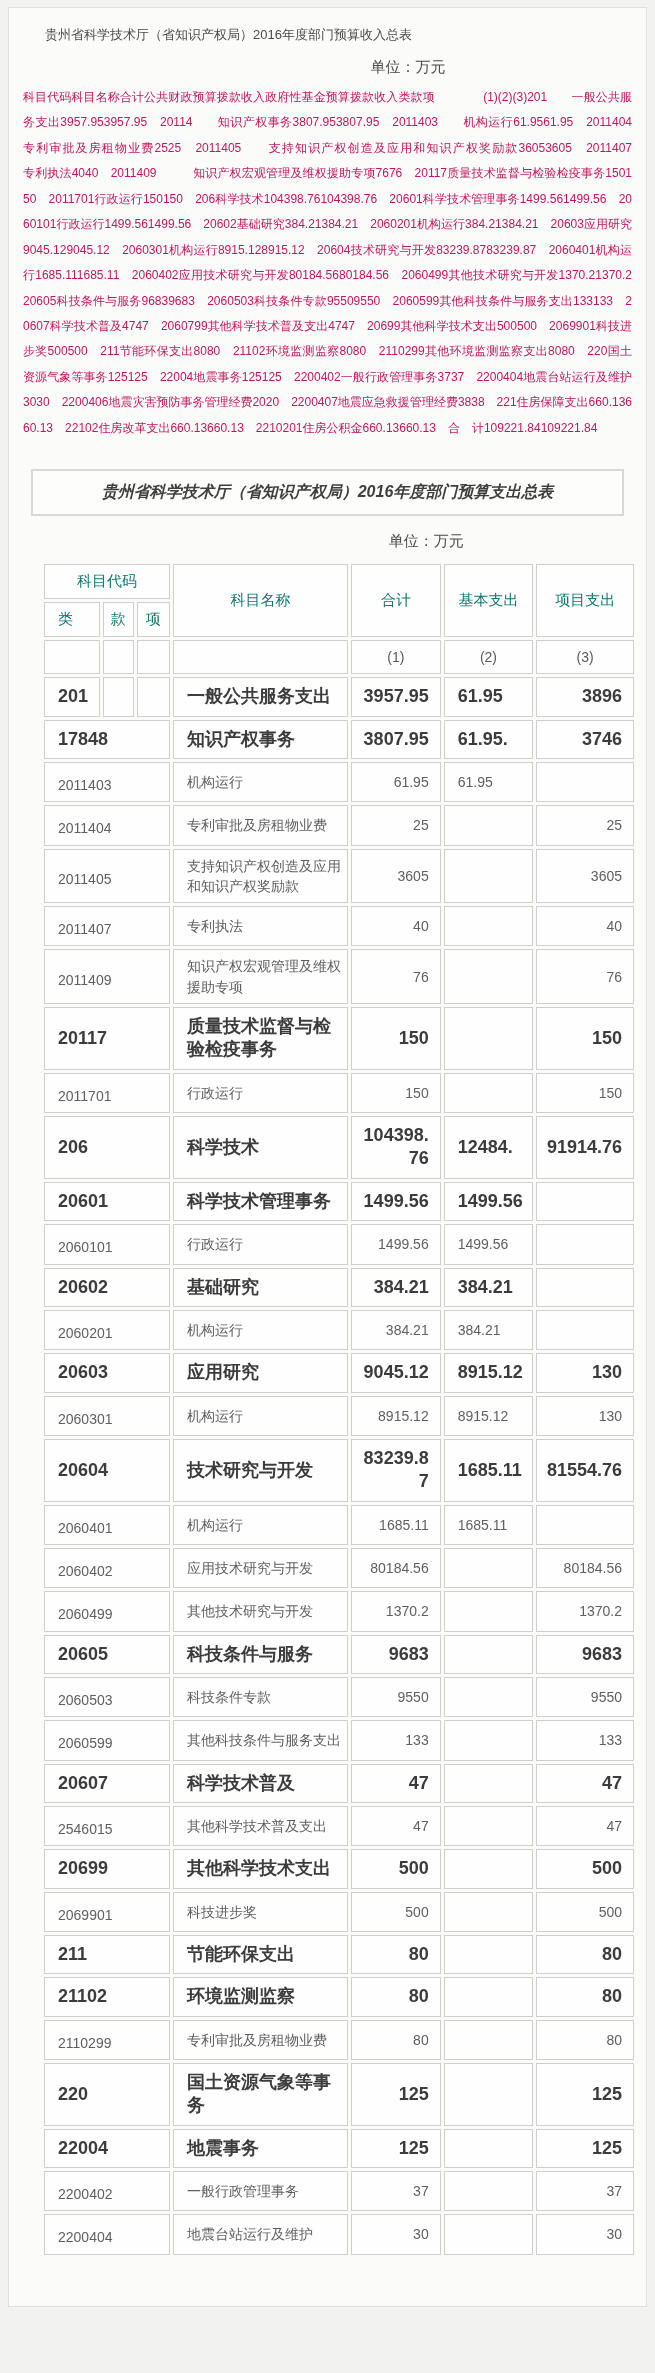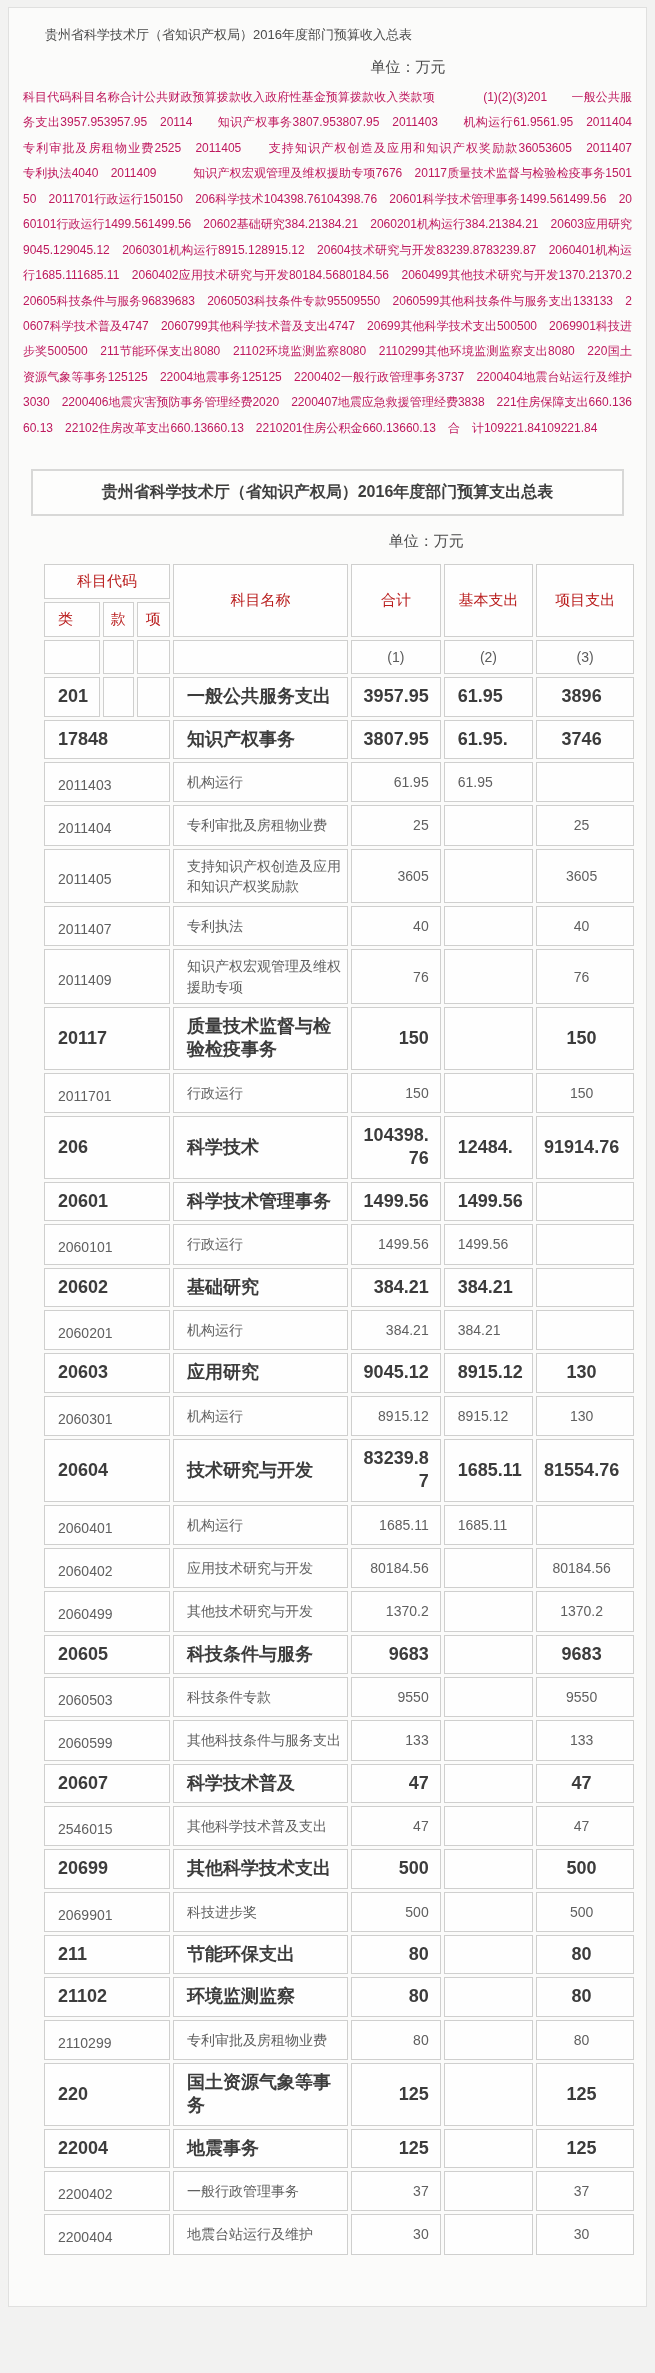--- a/index.html
+++ b/index.html
@@ -39,20 +39,21 @@
     word-break:break-all;
     text-align:justify;
   }
   
   .title-box{
     margin:28px 10px 0 10px;
     border:2px solid #d8d8d7;
     background:#fdfdfc;
     text-align:center;
     padding:11px 0;
+    font-style:italic;
   }
   .title-box span{
     font-size:16px;
     font-weight:700;
     color:#3f3f3f;
   }
   table.budget{
     margin-left:20px;
     border-collapse:separate;
     border-spacing:3px;
@@ -68,37 +69,37 @@
   col.c-class{width:55px;}
   col.c-section{width:30px;}
   col.c-item{width:33px;}
   col.c-name{width:172px;}
   col.c-total{width:88px;}
   col.c-basic{width:88px;}
   col.c-project{width:96px;}
   thead th{
     font-weight:400;
     font-size:15px;
-    color:#b91c1c;
+    color:#0f766e;
     text-align:center;
     padding:7px 2px;
   }
   th.h-class{text-align:left;padding-left:13px;}
   tr.numrow td{
     font-size:14px;
     color:#5a5a5a;
     text-align:center;
     padding:8px 2px;
   }
   
   .cell-code{text-align:left;padding:12px 4px 6px 13px;}
   .cell-name{text-align:left;padding:6px 6px 6px 13px;word-break:break-all;}
   .cell-total{text-align:right;padding:6px 11px 6px 4px;word-break:break-all;}
   .cell-basic{text-align:left;padding:6px 4px 6px 13px;word-break:break-all;}
-  .cell-project{text-align:center;padding:6px 11px 6px 4px;word-break:break-all;}
+  .cell-project{text-align:right;padding:6px 11px 6px 4px;word-break:break-all;}
   tr.row-detail td{
     font-size:14px;
     line-height:1.45;
     color:#5f5f5f;
   }
   tr.row-section td,tr.row-grand td{
     font-size:18px;
     line-height:1.3;
     font-weight:700;
     color:#3c3c3c;

